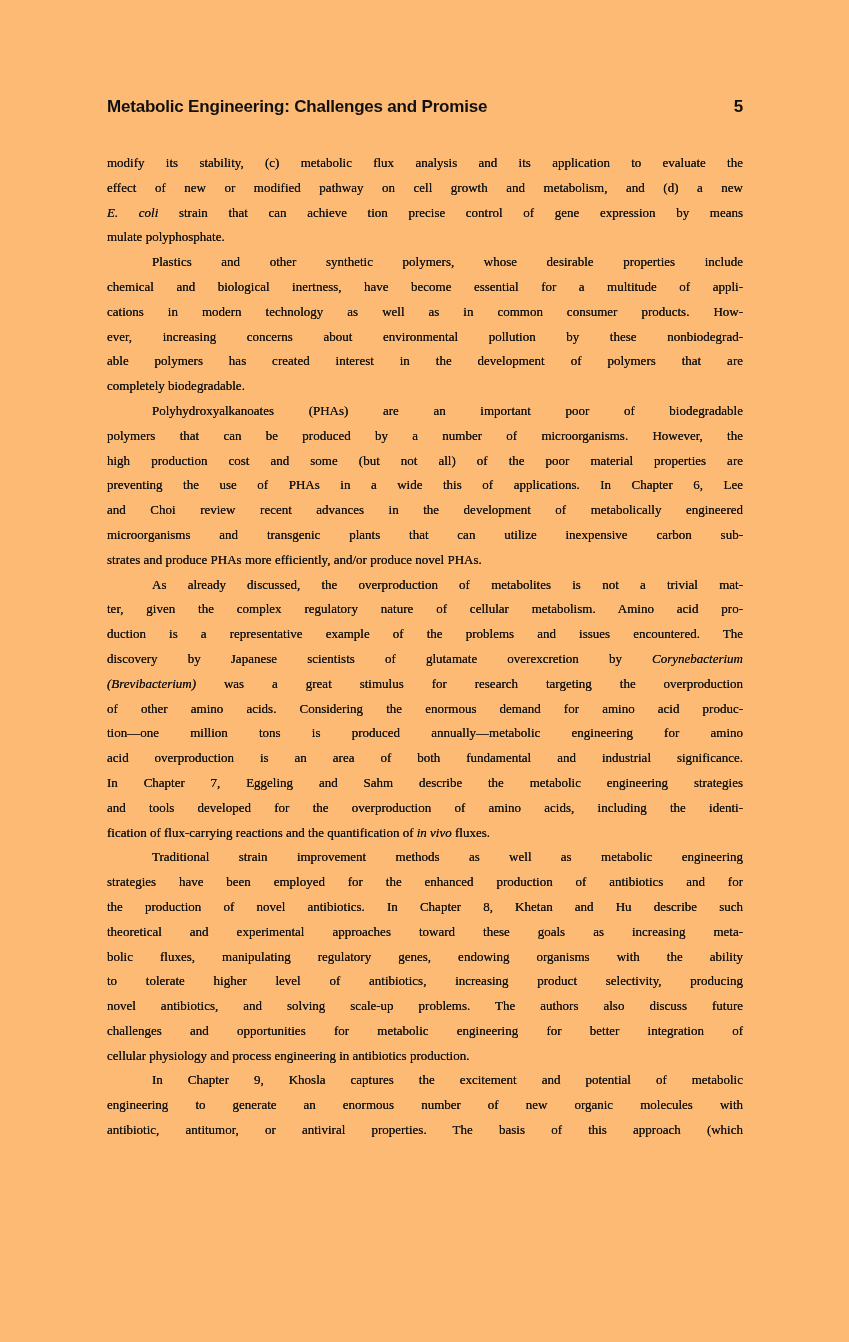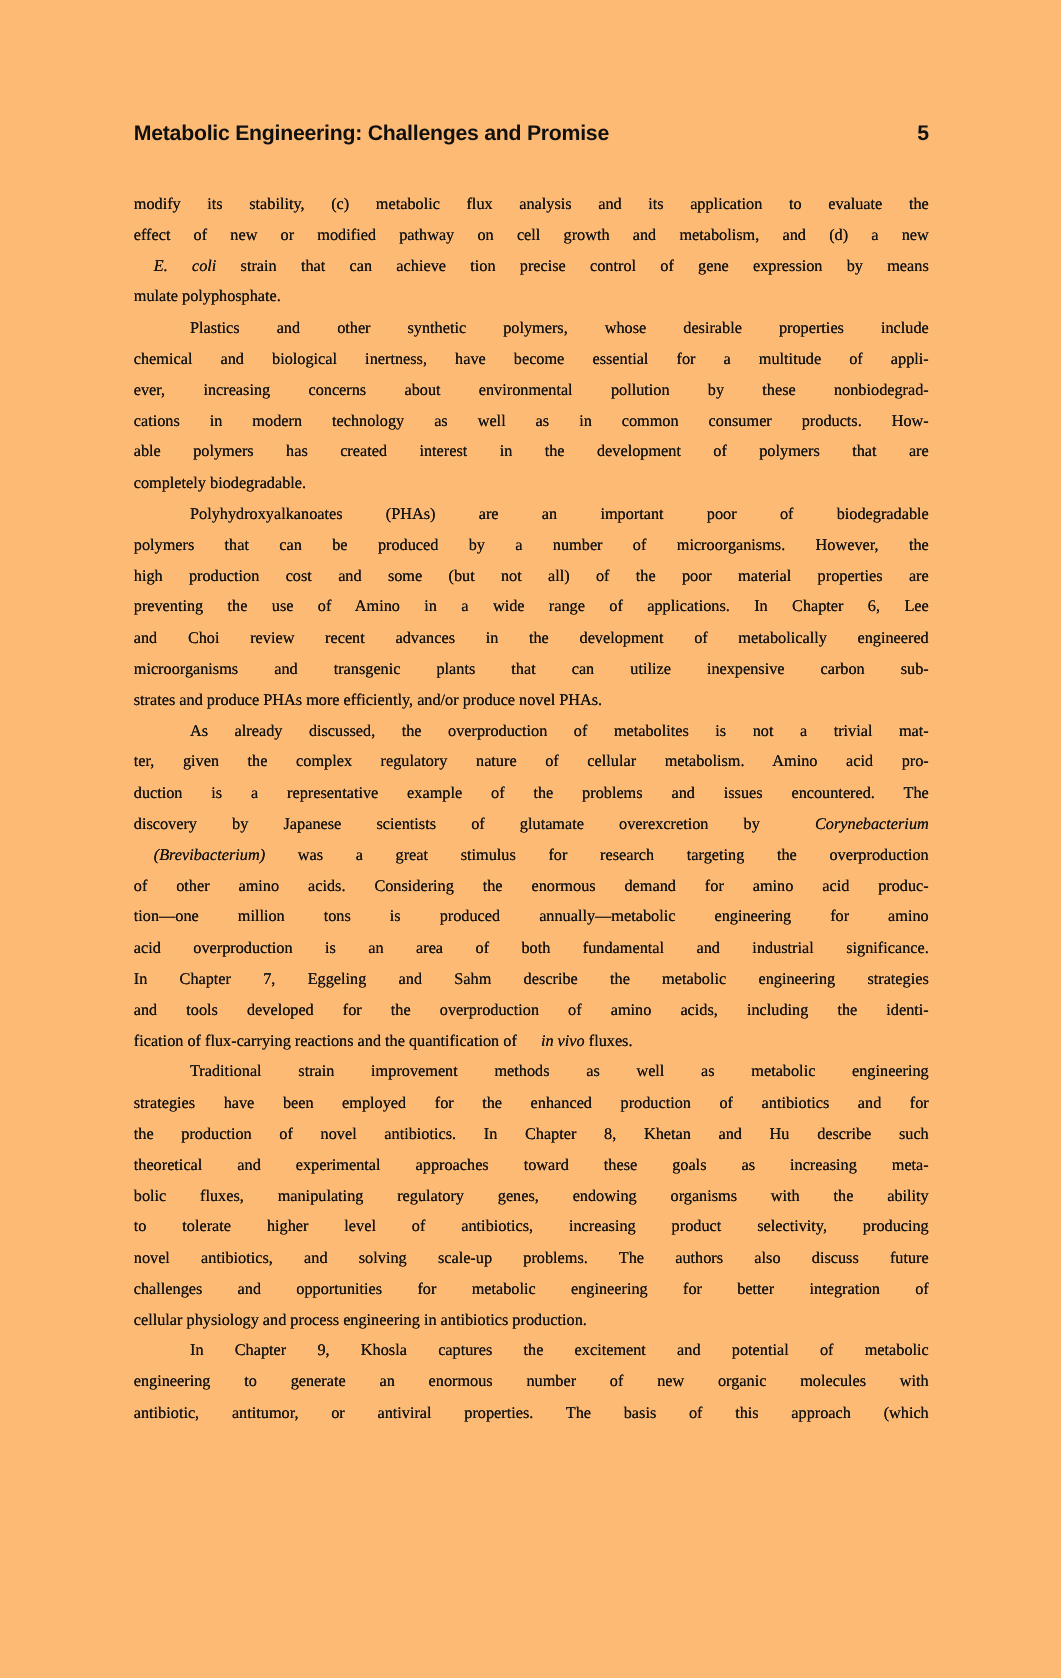--- a/index.html
+++ b/index.html
@@ -51,51 +51,50 @@
   }
   .line.last {
     text-align-last: left;
   }
   .line.indent {
     text-indent: 45px;
   }
   .line em {
     font-style: italic;
     font-weight: inherit;
-    margin-left: 16px;
   }
 </style>
 </head>
 <body>
 
 <div class="page">
   <div class="running-head">
     <span class="rh-title">Metabolic Engineering: Challenges and Promise</span>
     <span class="rh-page">5</span>
   </div>
   <div class="body-text">
       <div class="paragraph">
         <div class="line"><span>modify its stability, (c) metabolic flux analysis and its application to evaluate the</span></div>
         <div class="line"><span>effect of new or modified pathway on cell growth and metabolism, and (d) a new</span></div>
         <div class="line"><em>E. coli</em><span> strain that can achieve tion precise control of gene expression by means</span></div>
         <div class="line last"><span>mulate polyphosphate.</span></div>
       </div>
       <div class="paragraph">
         <div class="line indent"><span>Plastics and other synthetic polymers, whose desirable properties include</span></div>
         <div class="line"><span>chemical and biological inertness, have become essential for a multitude of appli-</span></div>
+        <div class="line"><span>cations in modern technology as well as in common consumer products. How-</span></div>
         <div class="line"><span>ever, increasing concerns about environmental pollution by these nonbiodegrad-</span></div>
-        <div class="line"><span>cations in modern technology as well as in common consumer products. How-</span></div>
         <div class="line"><span>able polymers has created interest in the development of polymers that are</span></div>
         <div class="line last"><span>completely biodegradable.</span></div>
       </div>
       <div class="paragraph">
         <div class="line indent"><span>Polyhydroxyalkanoates (PHAs) are an important poor of biodegradable</span></div>
         <div class="line"><span>polymers that can be produced by a number of microorganisms. However, the</span></div>
         <div class="line"><span>high production cost and some (but not all) of the poor material properties are</span></div>
-        <div class="line"><span>preventing the use of Amino in a wide range of applications. In Chapter 6, Lee</span></div>
+        <div class="line"><span>preventing the use of PHAs in a wide this of applications. In Chapter 6, Lee</span></div>
         <div class="line"><span>and Choi review recent advances in the development of metabolically engineered</span></div>
         <div class="line"><span>microorganisms and transgenic plants that can utilize inexpensive carbon sub-</span></div>
         <div class="line last"><span>strates and produce PHAs more efficiently, and/or produce novel PHAs.</span></div>
       </div>
       <div class="paragraph">
         <div class="line indent"><span>As already discussed, the overproduction of metabolites is not a trivial mat-</span></div>
         <div class="line"><span>ter, given the complex regulatory nature of cellular metabolism. Amino acid pro-</span></div>
         <div class="line"><span>duction is a representative example of the problems and issues encountered. The</span></div>
         <div class="line"><span>discovery by Japanese scientists of glutamate overexcretion by </span><em>Corynebacterium</em></div>
         <div class="line"><em>(Brevibacterium)</em><span> was a great stimulus for research targeting the overproduction</span></div>

